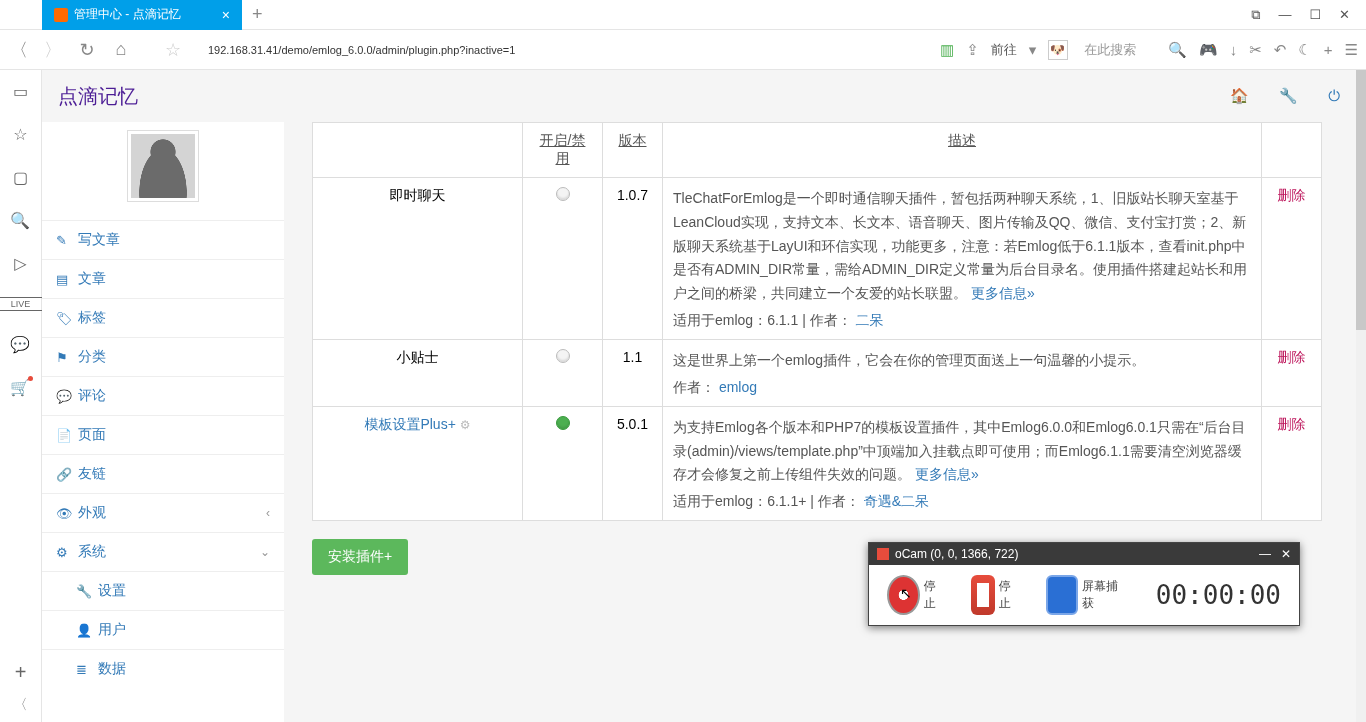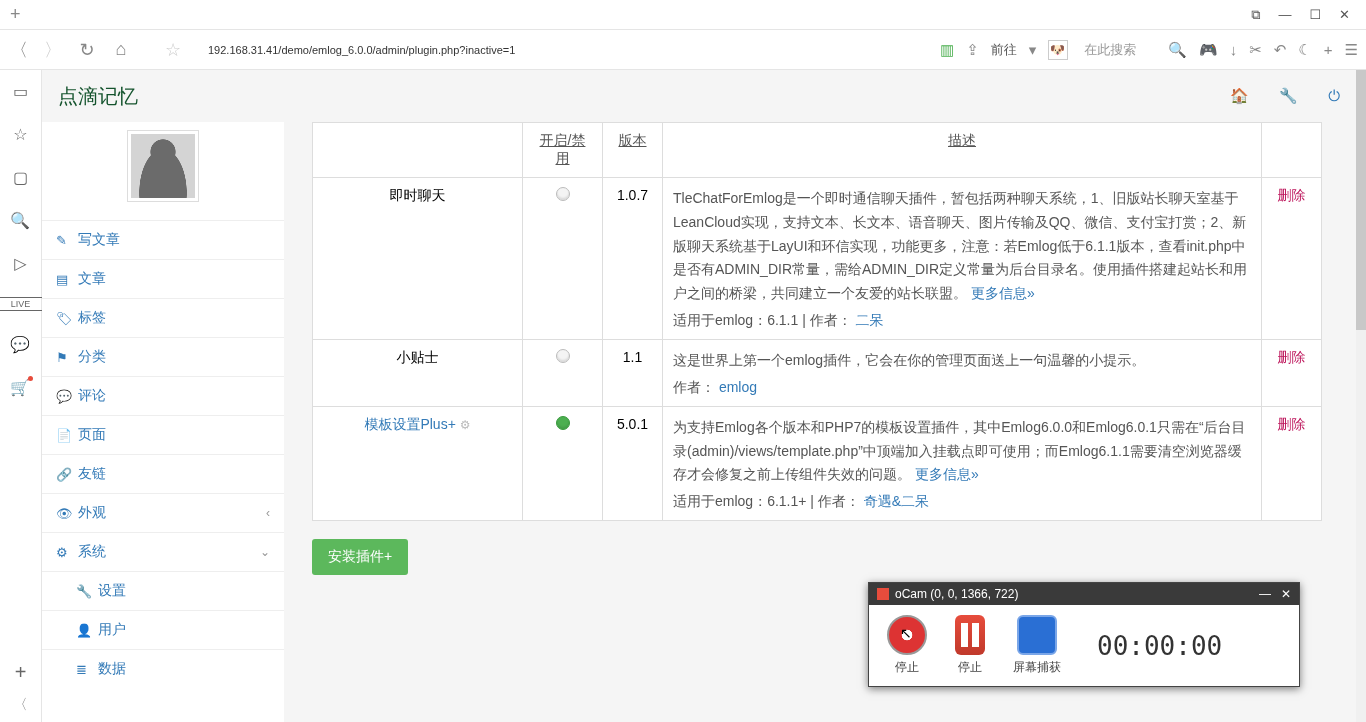--- a/index.html
+++ b/index.html
@@ -28,21 +28,21 @@
 .browser-sidebar { position: absolute; left: 0; top: 70px; width: 42px; height: calc(100% - 70px); background: #fff; border-right: 1px solid #e5e5e5; display: flex; flex-direction: column; align-items: center; padding-top: 12px; gap: 24px; }
 .bs-icon { color: #666; font-size: 16px; cursor: pointer; position: relative; }
 .bs-icon.red-dot::after { content: ""; position: absolute; top: -2px; right: -3px; width: 5px; height: 5px; background: #e74c3c; border-radius: 50%; }
 .bs-plus { margin-top: auto; margin-bottom: 38px; font-size: 20px; color: #666; }
 .bs-collapse { position: absolute; bottom: 8px; font-size: 14px; color: #888; }
 
 
 .app { position: absolute; left: 42px; top: 70px; right: 10px; bottom: 0; background: #f5f5f5; overflow: hidden; }
 
 .app-header { height: 52px; display: flex; align-items: center; padding: 0 16px; }
-.app-title { color: #14532d; font-size: 20px; }
+.app-title { color: #4c1d95; font-size: 20px; }
 .app-header-icons { margin-left: auto; display: flex; gap: 30px; color: #337ab7; font-size: 15px; }
 .app-header-icons span { cursor: pointer; }
 
 .app-body { display: flex; height: calc(100% - 52px); }
 
 
 .admin-sidebar { width: 242px; background: #fff; display: flex; flex-direction: column; }
 .avatar-wrap { display:flex; justify-content:center; padding: 8px 0 18px; }
 .avatar { width: 72px; height: 72px; border: 1px solid #ddd; padding: 3px; background: #fff; }
 .avatar-inner { width: 100%; height: 100%; background: radial-gradient(circle at 50% 28%, #6b6b6b 22%, transparent 23%), radial-gradient(ellipse at 50% 92%, #6b6b6b 52%, transparent 53%), #d4d4d4; }
@@ -68,46 +68,51 @@
 .status-dot.on { background: #4caf50; border-color: #3a9a3e; }
 .desc-text { color: #555; line-height: 1.7; }
 .more-link { color: #337ab7; }
 .meta-line { color: #555; margin-top: 6px; }
 .author-link { color: #337ab7; }
 .delete-link { color: #be185d; cursor: pointer; }
 
 .install-btn { margin-top: 18px; background: #5cb85c; color: #fff; border: none; padding: 9px 16px; font-size: 14px; border-radius: 3px; cursor: pointer; }
 
 
-.ocam { position: absolute; left: 868px; top: 542px; width: 432px; background: #ececec; border: 1px solid #444; box-shadow: 0 2px 8px rgba(0,0,0,0.5); margin-top: 40px; }
+.ocam { position: absolute; left: 868px; top: 542px; width: 432px; background: #ececec; border: 1px solid #444; box-shadow: 0 2px 8px rgba(0,0,0,0.5); }
 .ocam-title { background: #3a3a3a; color: #fff; font-size: 12px; padding: 4px 8px; display: flex; align-items: center; }
 .ocam-title .oc-icon { width: 12px; height: 12px; background: #e74c3c; margin-right: 6px; }
 .ocam-title-controls { margin-left: auto; display: flex; gap: 10px; }
 .ocam-tabs { display: flex; background: #ddd; font-size: 12px; border-bottom: 1px solid #ccc; }
 .ocam-tab { padding: 6px 20px; color: #555; cursor: pointer; border-right: 1px solid #ccc; }
 .ocam-tab.active { background: #fff; }
 .ocam-body { display: flex; align-items: center; gap: 28px; padding: 10px 18px; background: #fff; }
-.ocam-btn { display: flex; flex-direction: column; align-items: center; font-size: 12px; color: #444; gap: 4px; cursor: pointer; }
+.ocam-btn { display: flex; flex-direction: row; align-items: center; font-size: 12px; color: #444; gap: 4px; cursor: pointer; }
 .ocam-ic { width: 40px; height: 40px; border-radius: 50%; }
 .ocam-ic.rec { background: radial-gradient(circle,#fff 20%,#d33 22%,#d33 80%,#a11 82%); border: 2px solid #999; position: relative; }
 .ocam-ic.rec::after { content:"↖"; position:absolute; top:8px; left:11px; color:#000; font-size:14px; }
 .ocam-ic.pause { background: linear-gradient(#e74c3c,#c0392b); border-radius: 6px; width: 30px; position: relative; }
 .ocam-ic.pause::before, .ocam-ic.pause::after { content:""; position:absolute; top:8px; width:7px; height:24px; background:#fff; }
 .ocam-ic.pause::before { left: 6px; } .ocam-ic.pause::after { right: 6px; }
 .ocam-ic.capture { background: #2a6fd4; border-radius: 6px; width: 40px; border: 2px solid #7aa6e8; }
 .ocam-time { font-size: 26px; color: #333; font-family: monospace; margin-left: 8px; }
 
 
 .scroll-stub { position: absolute; right: 0; top: 70px; width: 14px; height: calc(100% - 70px); background: #f0f0f0; }
 .scroll-thumb { position: absolute; top: 0; width: 100%; height: 260px; background: #c8c8c8; }
 </style>
 </head>
 <body>
 
 <div class="browser-top">
+  <div class="tab">
+    <span class="tab-favicon"></span>
+    <span>管理中心 - 点滴记忆</span>
+    <span class="tab-close">×</span>
+  </div>
   <span class="new-tab">+</span>
   <div class="win-controls">
     <span>⧉</span>
     <span>—</span>
     <span>☐</span>
     <span>✕</span>
   </div>
 </div>
 
 <div class="browser-bar">

